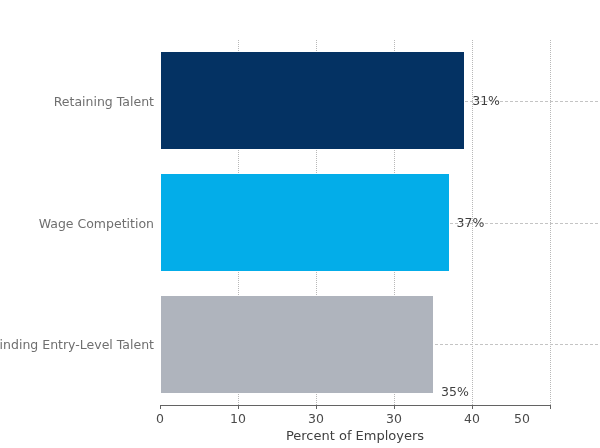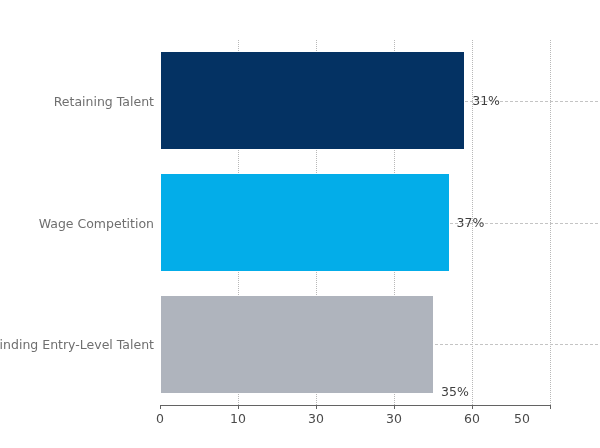--- a/index.html
+++ b/index.html
@@ -159,26 +159,27 @@
 
   <div class="xtick-mark" style="left: 160px;"></div>
       <div class="xtick-label" style="left: 160px;">0</div>
       <div class="xtick-mark" style="left: 238px;"></div>
       <div class="xtick-label" style="left: 238px;">10</div>
       <div class="xtick-mark" style="left: 316px;"></div>
       <div class="xtick-label" style="left: 316px;">30</div>
       <div class="xtick-mark" style="left: 394px;"></div>
       <div class="xtick-label" style="left: 394px;">30</div>
       <div class="xtick-mark" style="left: 472px;"></div>
-      <div class="xtick-label" style="left: 472px;">60</div>
+      <div class="xtick-label" style="left: 472px;">40</div>
       <div class="xtick-mark" style="left: 550px;"></div>
       <div class="xtick-label" style="left: 522px;">50</div>
     </div>
 
   <div id="y-labels-layer">
 
   <div class="ytick-label" style="top: 100.833px;">Retaining Talent</div>
       <div class="ytick-label" style="top: 222.5px;">Wage Competition</div>
       <div class="ytick-label" style="top: 344.167px;">Finding Entry-Level Talent</div>
     </div>
 
+  <div id="x-axis-title">Percent of Employers</div>
 
 </div>
 
 </body></html>

